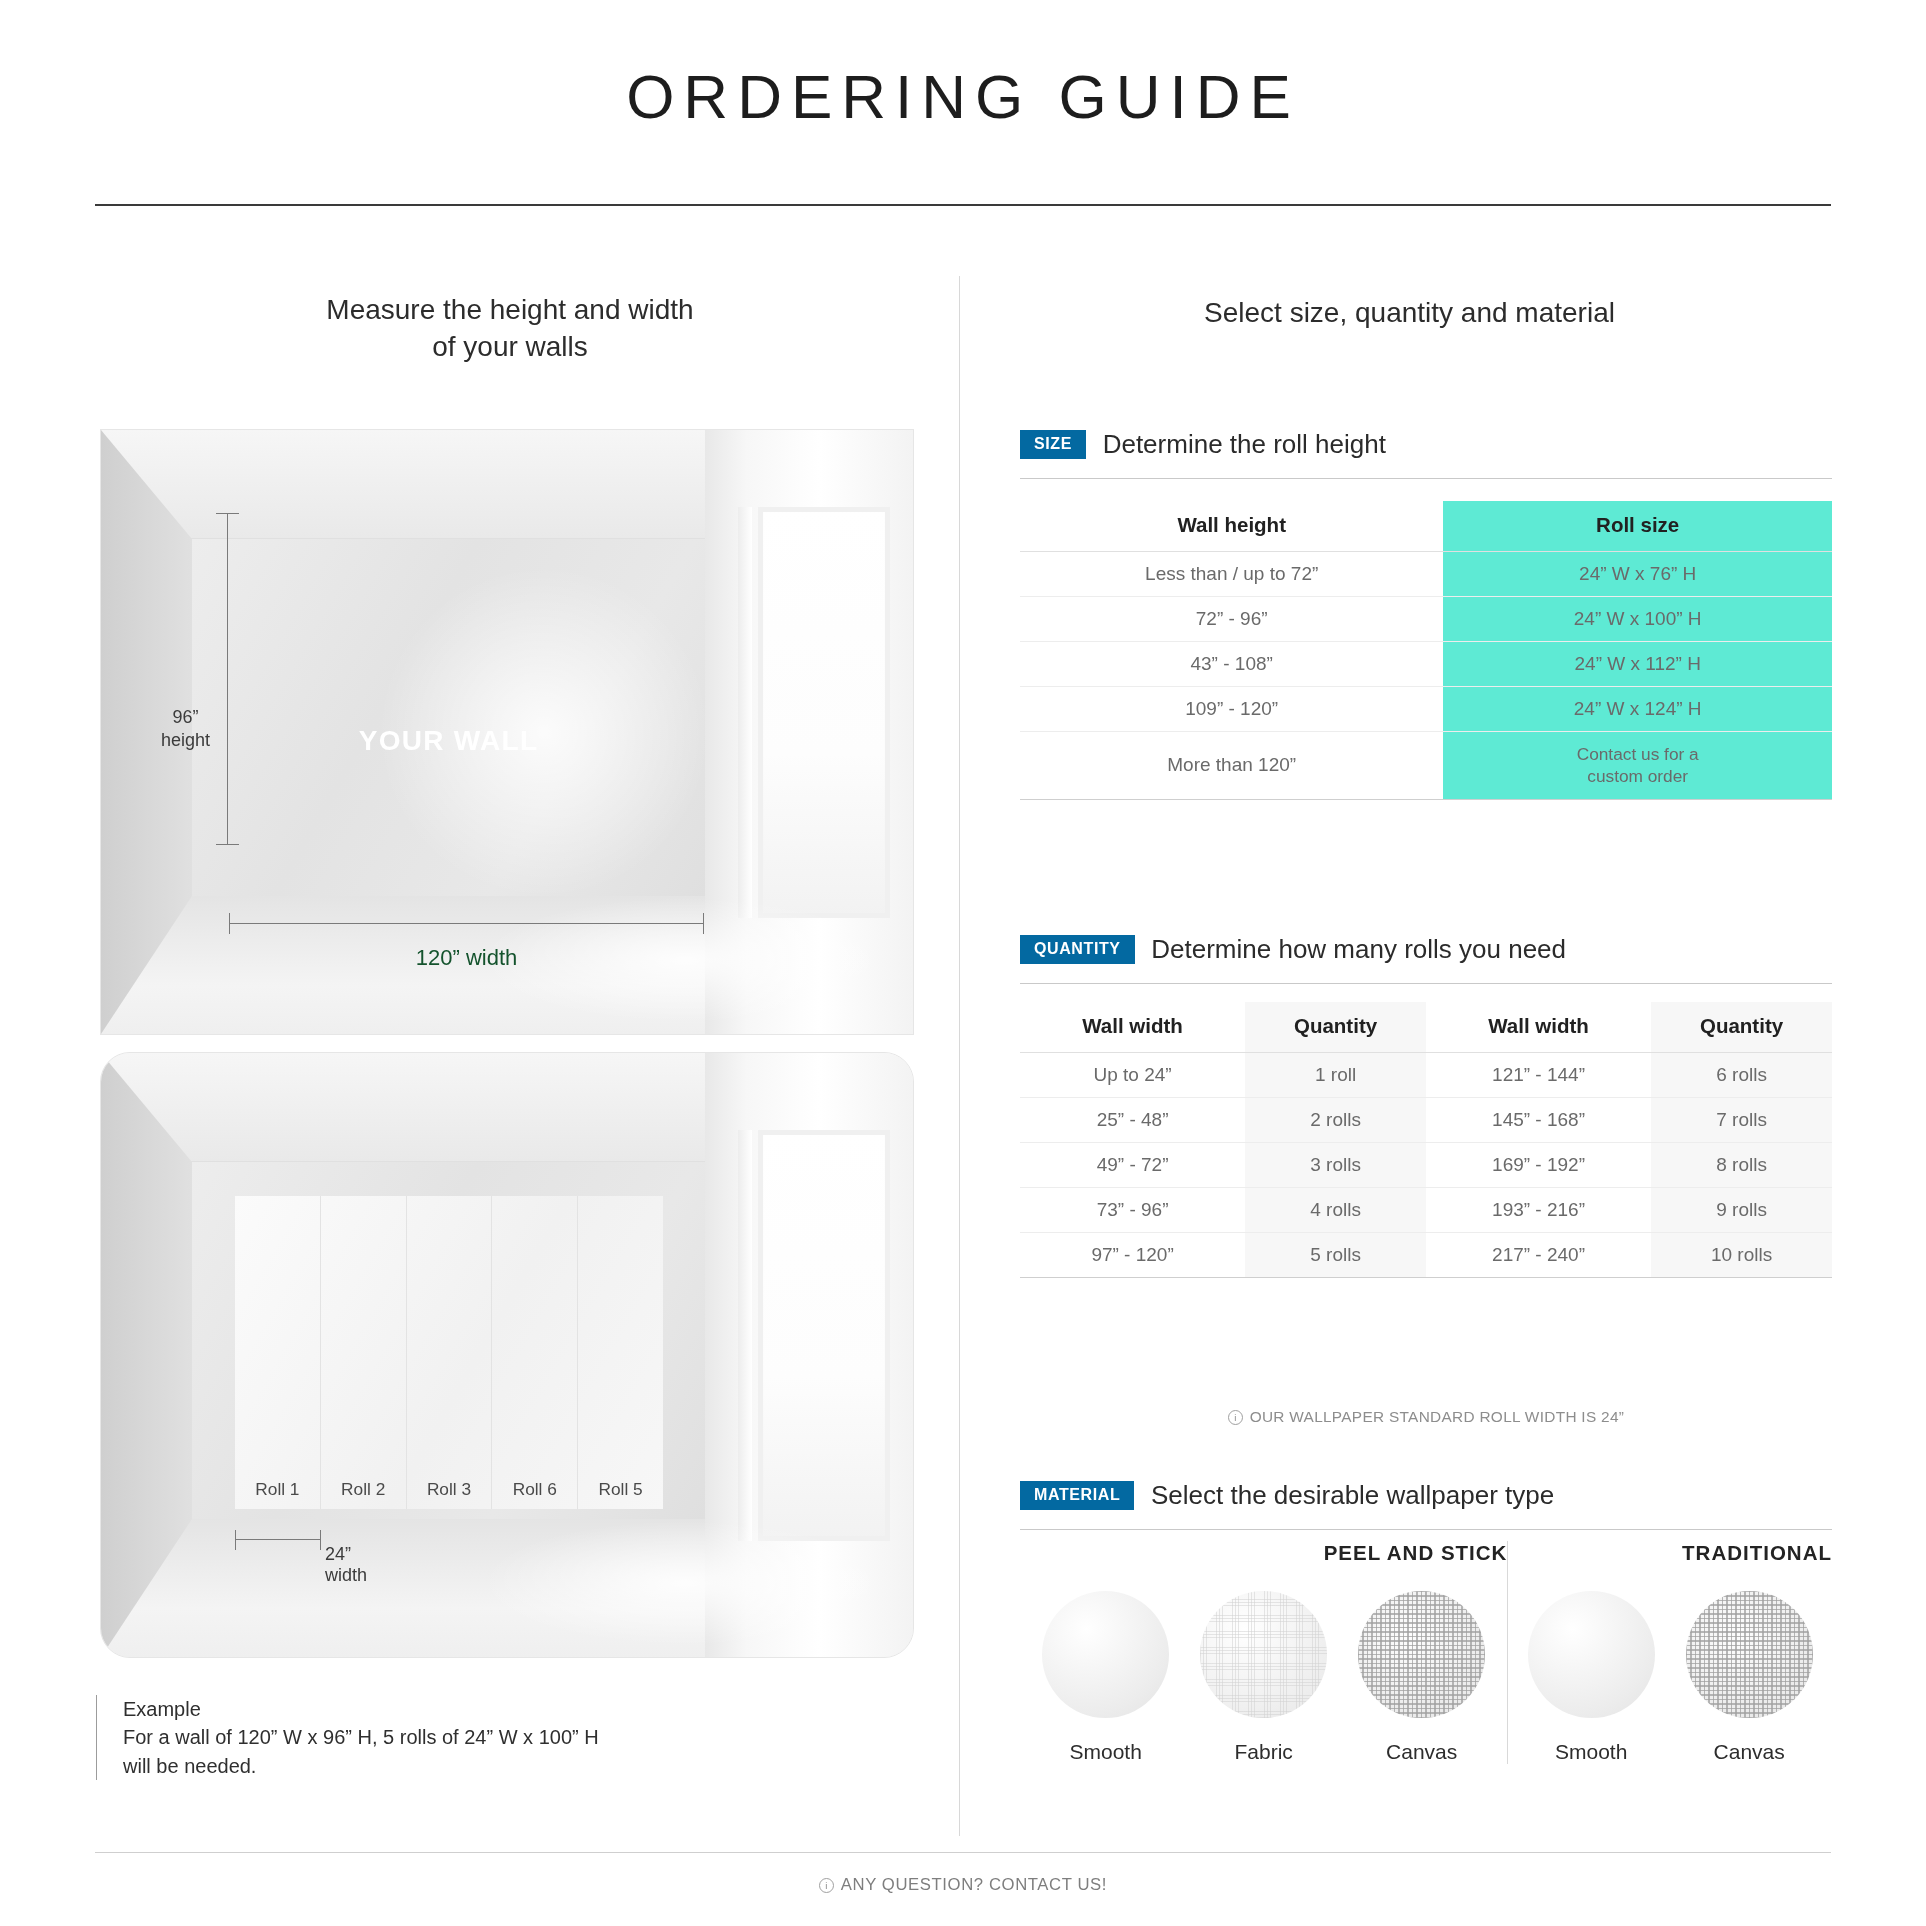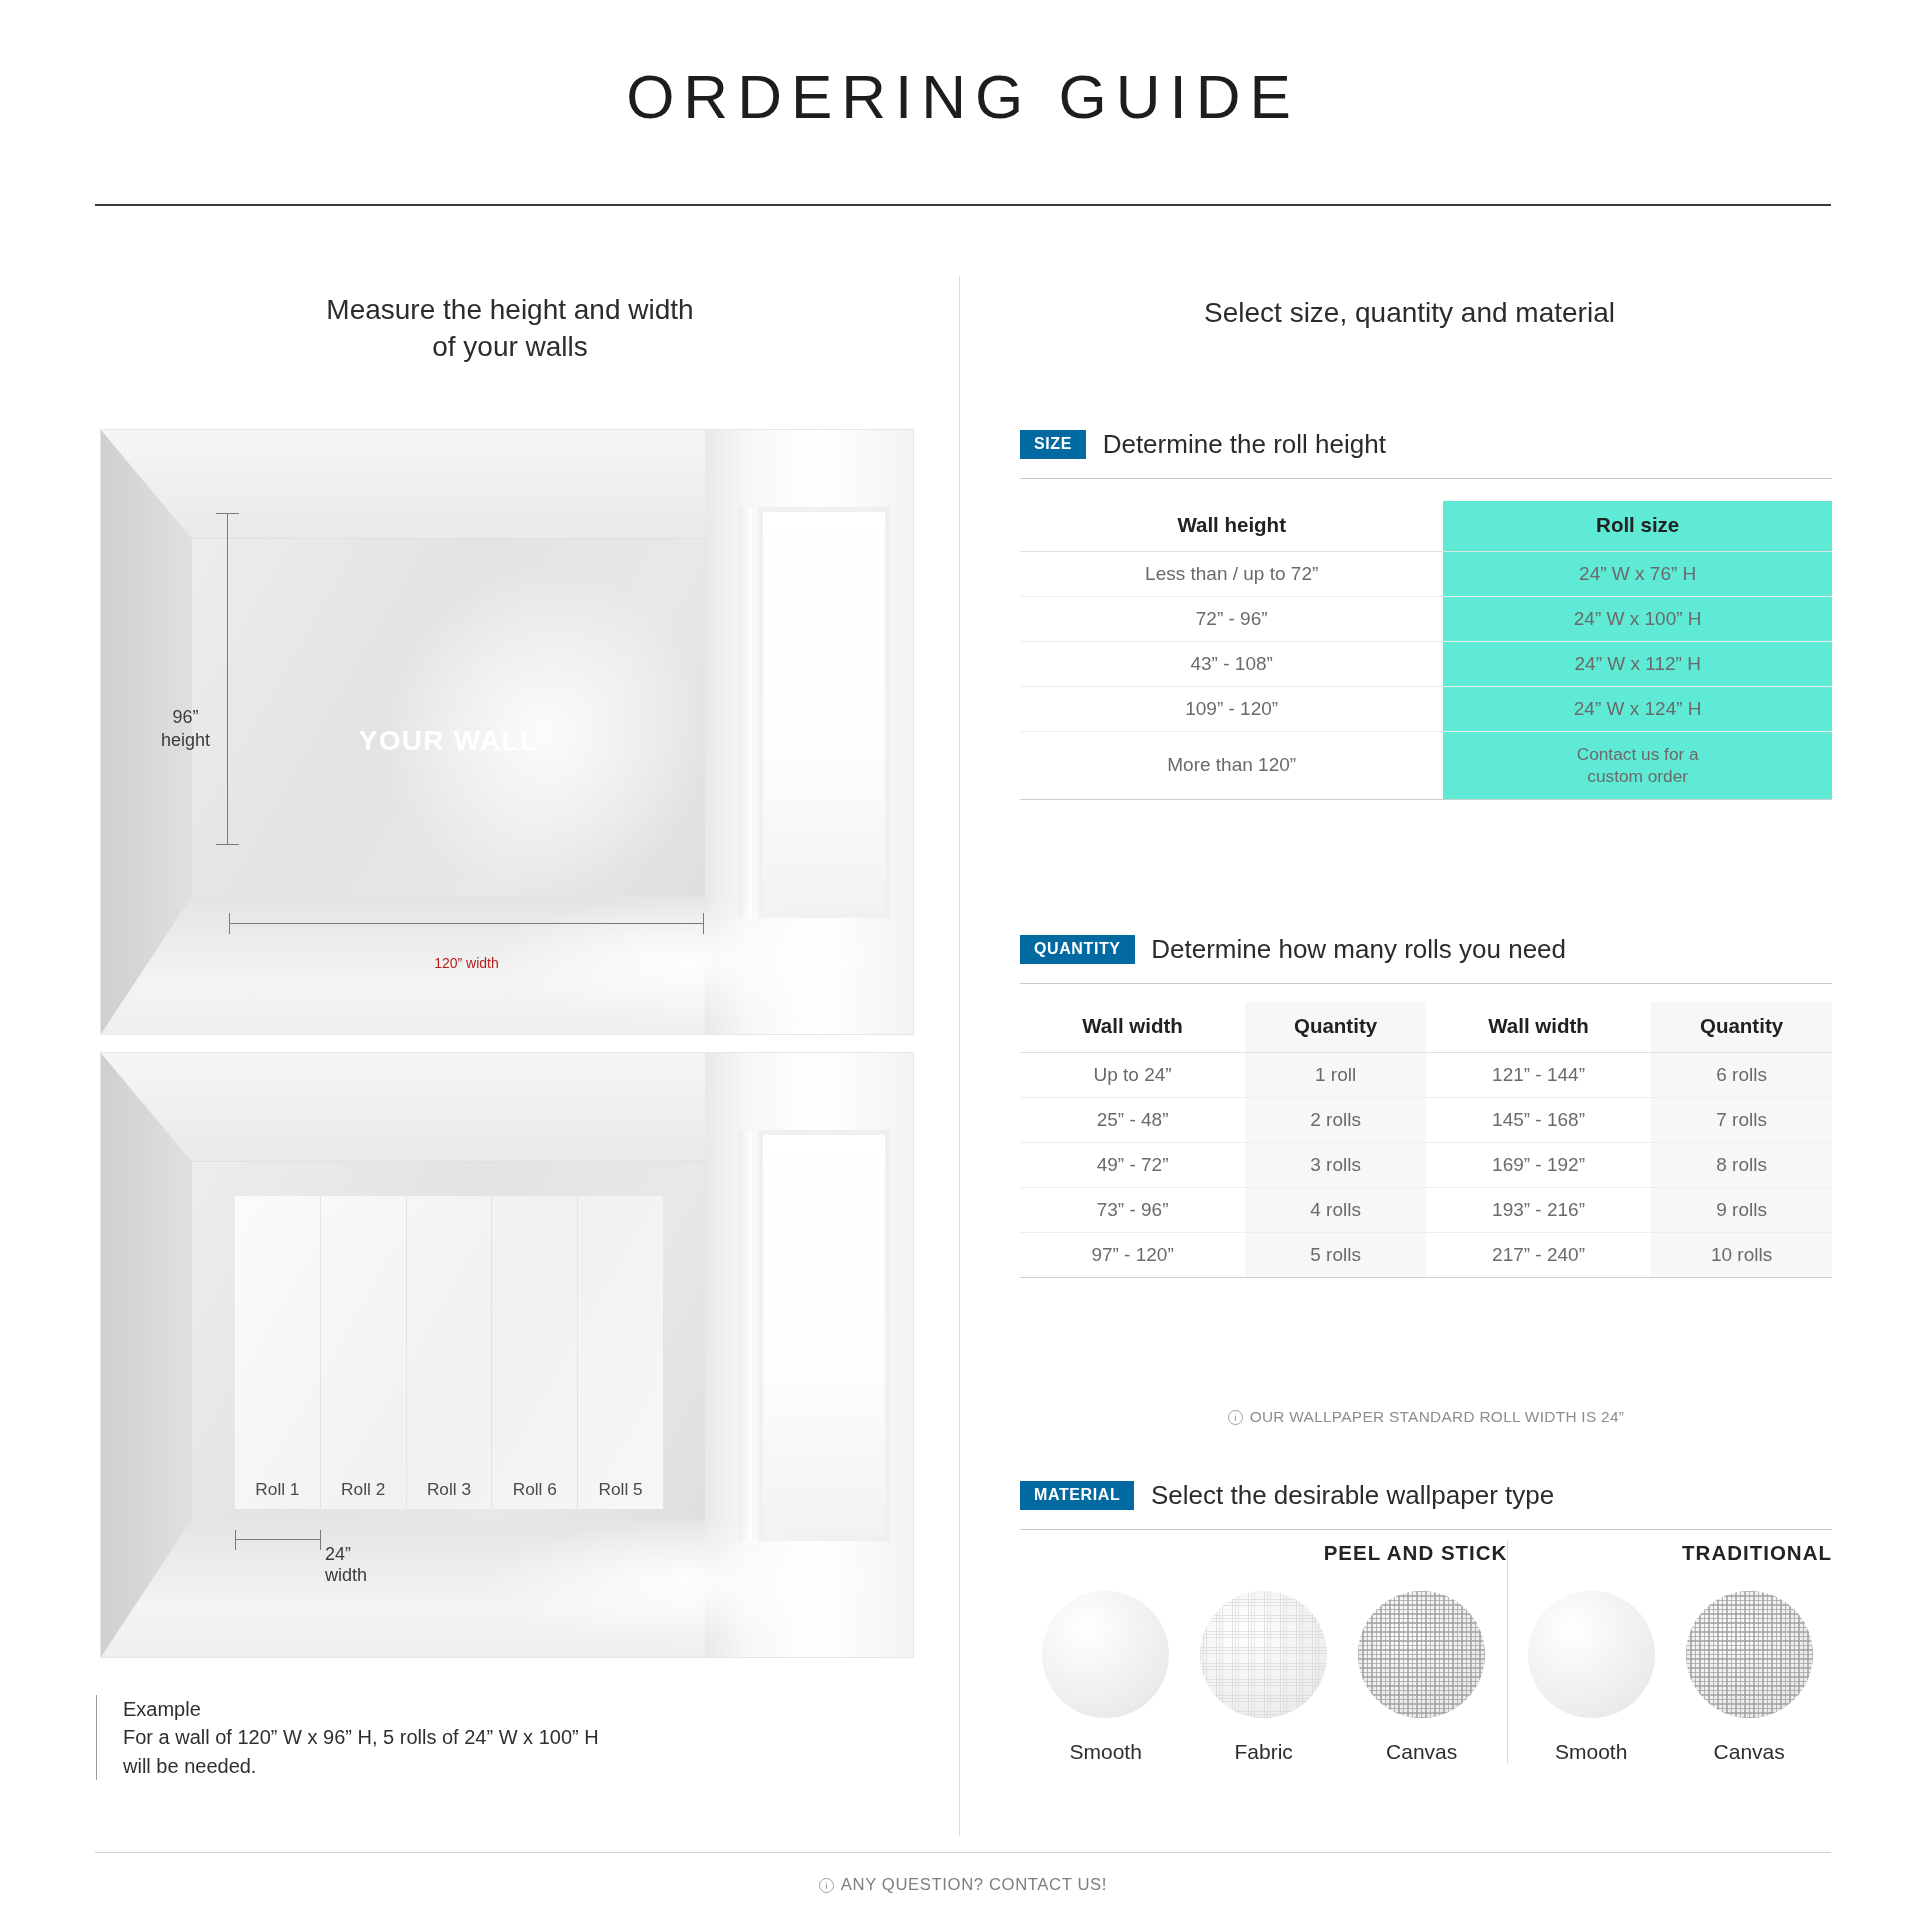--- a/index.html
+++ b/index.html
@@ -64,21 +64,21 @@
   }
 
   .room {
     position: absolute;
     left: 100px;
     border: 0.6px solid #e6e6e6;
     overflow: hidden;
     background: #f2f2f2;
   }
   .room-1 { top: 429px; width: 812px; height: 604px; }
-  .room-2 { top: 1052px; width: 812px; height: 604px; }
+  .room-2 { top: 1052px; width: 812px; height: 604px; border-radius: 30px; }
 
   
   .r-ceiling {
     position: absolute; left: 0; top: 0; width: 100%; height: 109px;
     background: linear-gradient(180deg,#f6f6f6 0%, #e9e9e9 100%);
   }
   .r-ceiling:after {
     content: ""; position: absolute; left: 0; right: 0; bottom: 0; height: 0.6px; background: #e0e0e0;
   }
   .r-floor {
@@ -143,21 +143,21 @@
   .dim-h {
     position: absolute; left: 128px; right: 209px; bottom: 110px; height: 0.6px; background: #7a7a7a;
   }
   .dim-h:before, .dim-h:after {
     content: ""; position: absolute; top: -10.3px; height: 21px; width: 0.6px; background: #7a7a7a;
   }
   .dim-h:before { left: 0; }
   .dim-h:after { right: 0; }
   .dim-h-label {
     position: absolute; left: 128px; right: 209px; bottom: 63px; text-align: center;
-    font-size: 14px; color: #b91c1c;
+    font-size: 22px; color: #14532d;
   }
 
   
   .rolls {
     position: absolute; left: 134px; top: 143px; bottom: 148px; right: 250px;
     display: flex;
     background: linear-gradient(120deg,#fbfbfb,#f1f1f1 55%,#f7f7f7);
   }
   .roll {
     flex: 1 1 0;

